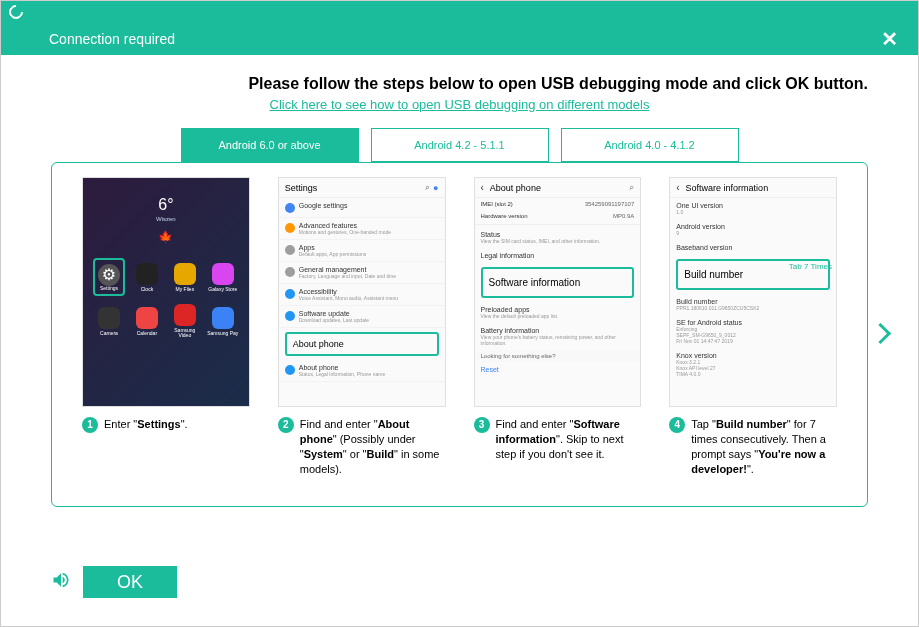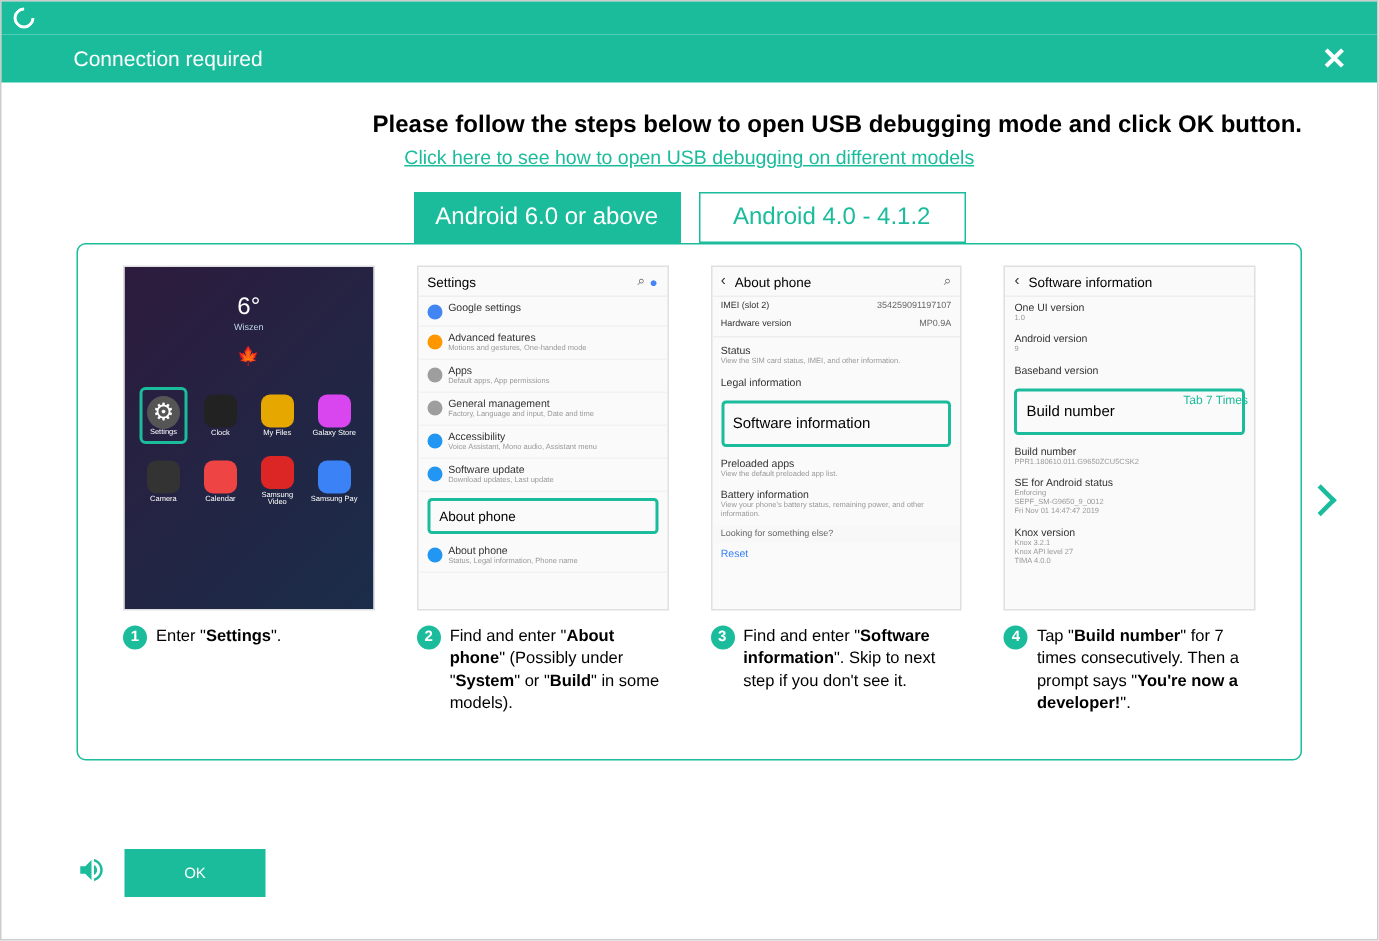--- a/index.html
+++ b/index.html
@@ -13,21 +13,21 @@
 .header { background: #1abc9c; height: 32px; display: flex; align-items: center; justify-content: space-between; padding: 0 20px 0 48px; color: #fff; gap: 32px; }
 .header-title { font-size: 14px; }
 .close-btn { color: #fff; font-size: 20px; cursor: pointer; font-weight: bold; }
 
 .content { padding: 20px 50px 0 50px; }
 
 .main-title { text-align: right; font-size: 16px; font-weight: bold; margin-bottom: 4px; }
 .sub-link { text-align: center; color: #1abc9c; text-decoration: underline; font-size: 13px; cursor: pointer; display: block; margin-bottom: 16px; }
 
 .tabs { display: flex; justify-content: center; gap: 12px; margin-bottom: 0; }
-.tab { width: 178px; height: 34px; border: 1px solid #1abc9c; display: flex; align-items: center; justify-content: center; font-size: 16px; color: #1abc9c; cursor: pointer; }
+.tab { width: 178px; height: 34px; border: 1px solid #1abc9c; display: flex; align-items: center; justify-content: center; font-size: 11px; color: #1abc9c; cursor: pointer; }
 .tab.active { background: #1abc9c; color: #fff; }
 
 .panel { border: 1px solid #1abc9c; border-radius: 6px; padding: 14px 30px 20px 30px; position: relative; min-height: 345px; }
 
 .arrow-right { position: absolute; right: -24px; top: 50%; transform: translateY(-50%); width: 18px; height: 18px; cursor: pointer; }
 .arrow-right::before { content: ''; display: block; width: 12px; height: 12px; border-top: 3px solid #1abc9c; border-right: 3px solid #1abc9c; transform: rotate(45deg); }
 
 .steps { display: flex; gap: 28px; }
 .step { flex: 1; display: flex; flex-direction: column; }
 
@@ -67,21 +67,21 @@
 .ph-reset { color: #3b82f6; font-size: 7px; padding: 4px 6px; }
 .ph-tab-note { position: absolute; right: 4px; top: 84px; color: #1abc9c; font-size: 8px; }
 
 .step-desc { display: flex; gap: 6px; font-size: 11px; line-height: 1.35; }
 .step-num { width: 16px; height: 16px; border-radius: 50%; background: #1abc9c; color: #fff; display: flex; align-items: center; justify-content: center; font-size: 10px; flex-shrink: 0; font-weight: bold; }
 .step-text b { font-weight: bold; }
 
 .footer { position: absolute; bottom: 28px; left: 50px; right: 50px; display: flex; align-items: center; gap: 12px; }
 .speaker-icon svg { width: 20px; height: 20px; fill: #1abc9c; }
 .footer-text { flex: 1; font-size: 12px; line-height: 1.4; }
-.ok-btn { width: 94px; height: 32px; background: #1abc9c; color: #fff; border: none; font-size: 10px; cursor: pointer; }
+.ok-btn { width: 94px; height: 32px; background: #1abc9c; color: #fff; border: none; font-size: 18px; cursor: pointer; }
 </style>
 </head>
 <body>
 
 <div class="window">
 
   <div class="titlebar">
     <div class="logo"></div>
   </div>
 
@@ -89,20 +89,21 @@
     <div class="header-title">Connection required</div>
     <div class="close-btn">✕</div>
   </div>
 
   <div class="content">
     <div class="main-title">Please follow the steps below to open USB debugging mode and click OK button.</div>
     <a class="sub-link">Click here to see how to open USB debugging on different models</a>
 
     <div class="tabs">
       <div class="tab active">Android 6.0 or above</div>
+      <div class="tab">Android 4.2 - 5.1.1</div>
       <div class="tab">Android 4.0 - 4.1.2</div>
     </div>
 
     <div class="panel">
       <div class="arrow-right"></div>
 
       <div class="steps">
 
         <div class="step">
           <div class="phone phone1">

